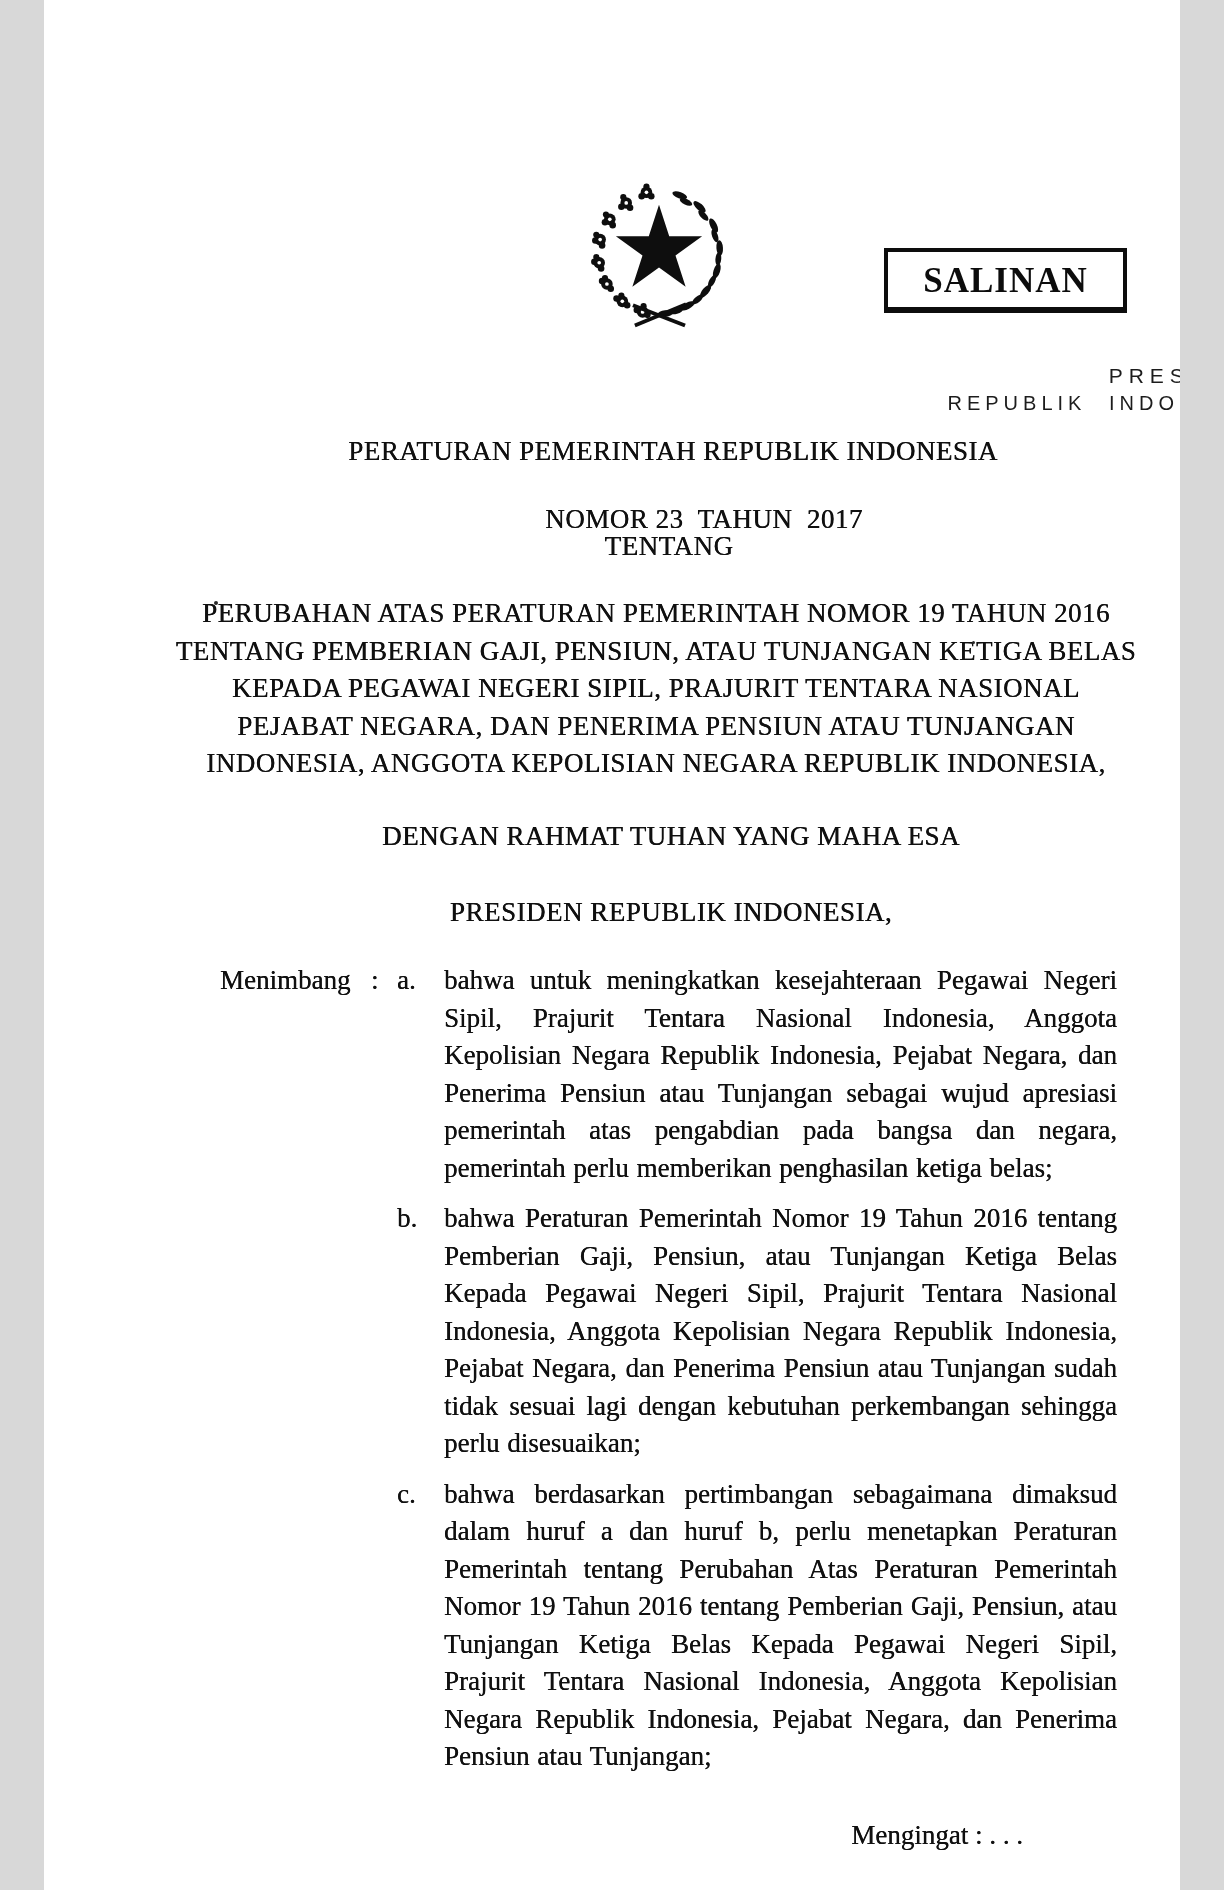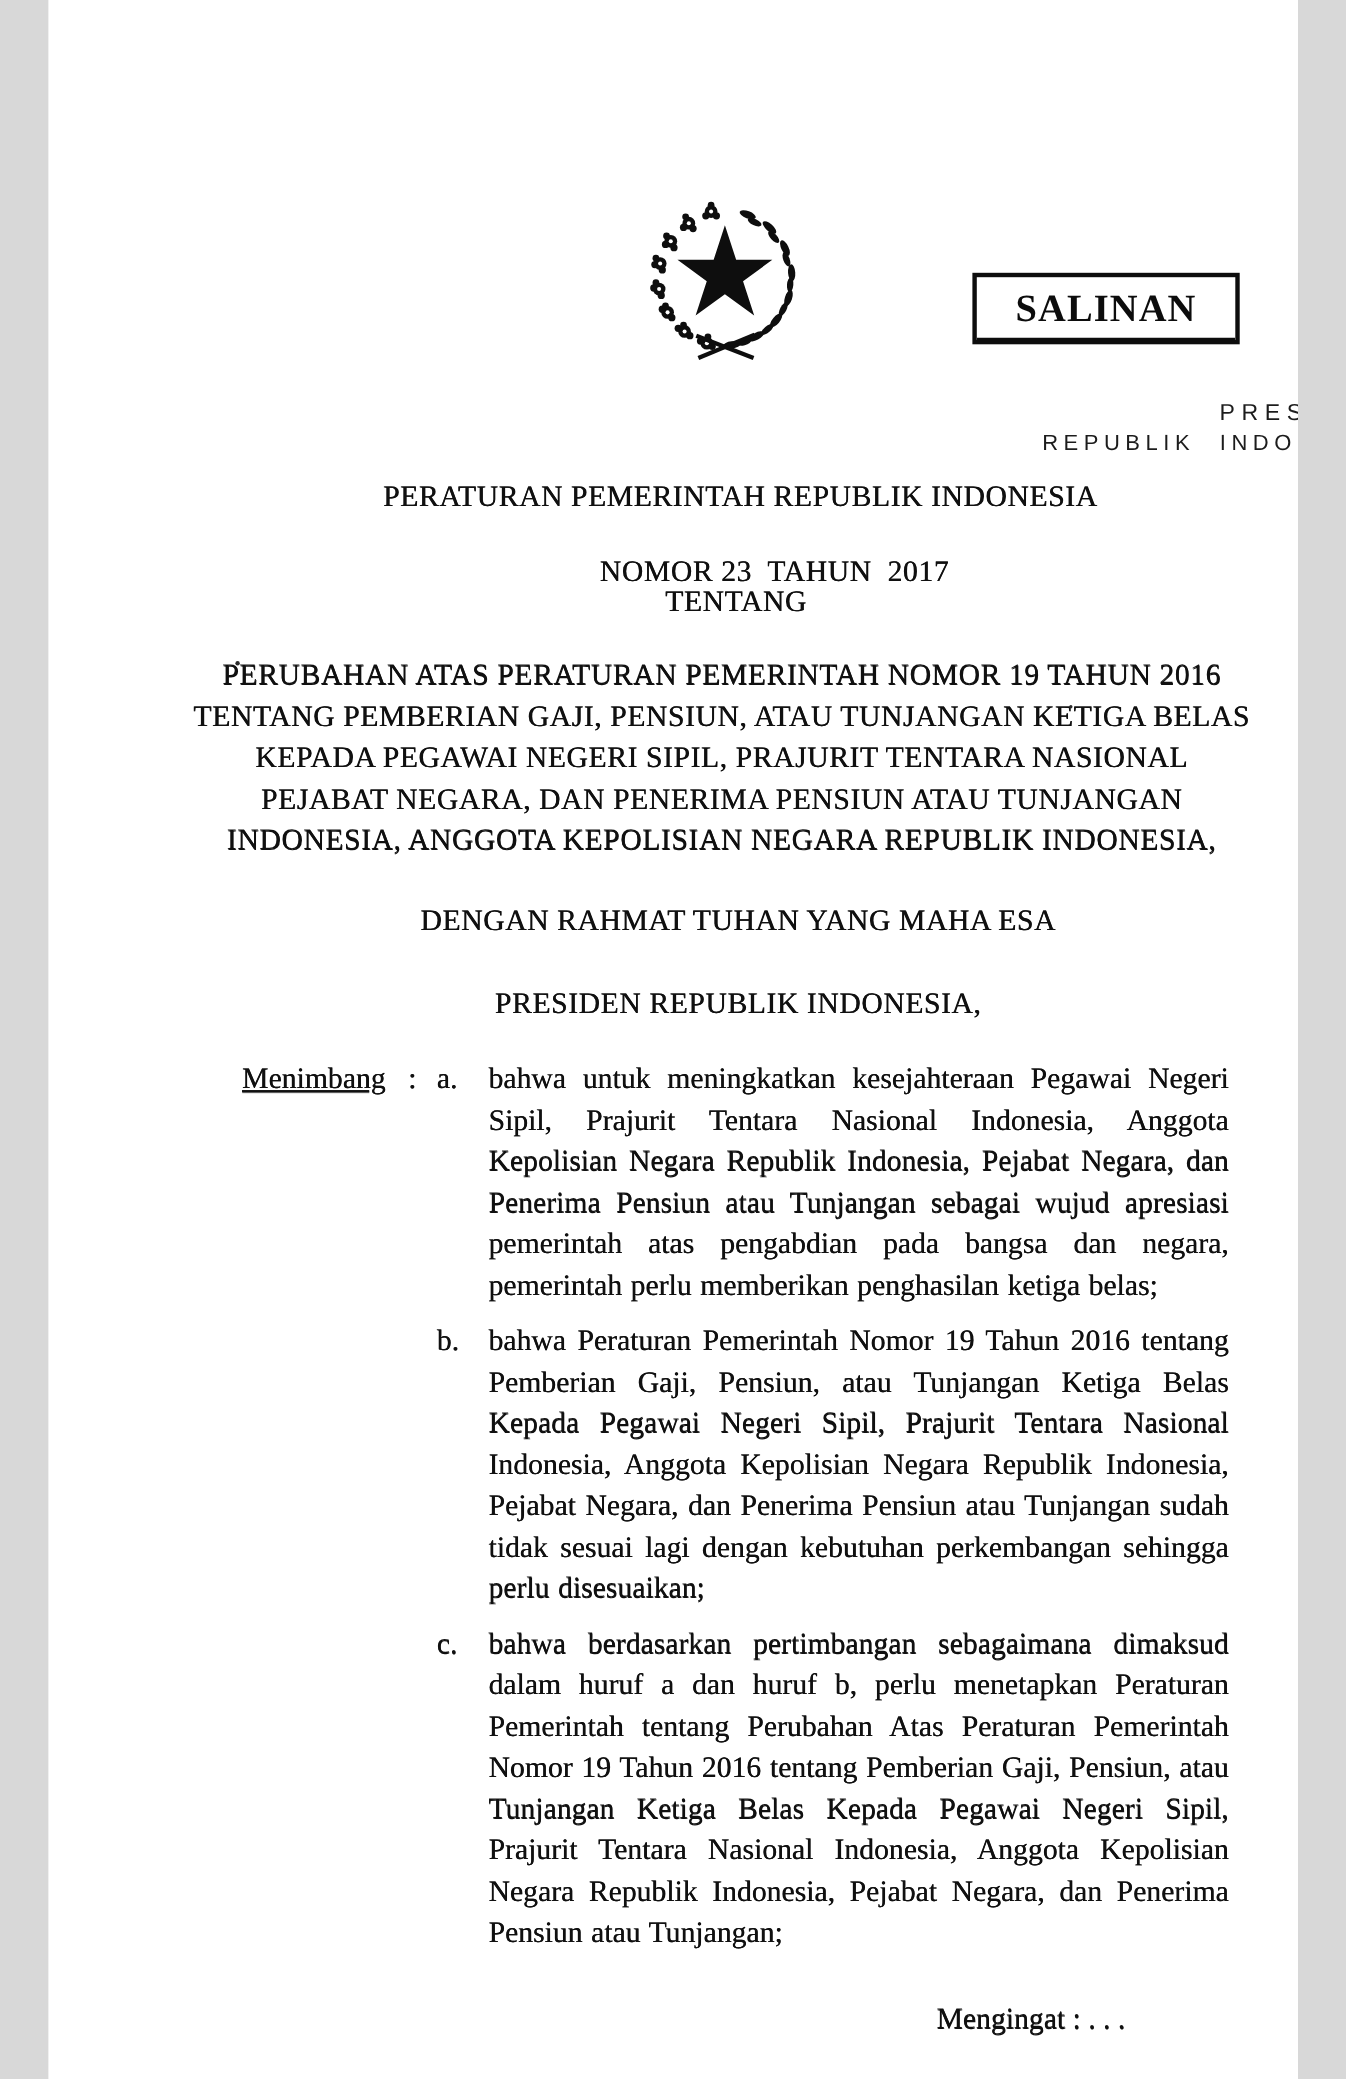--- a/index.html
+++ b/index.html
@@ -74,21 +74,21 @@
     position: absolute;
     top: 962px; left: 0;
     width: 1224px;
     padding-left: 176px;
     font-size: 27px;
     line-height: 37.5px;
     text-shadow: 0.3px 0.3px 0 #101010;
     display: flex;
     align-items: flex-start;
   }
-  .considerations .c-label { width: 151px; flex: none; text-decoration: underline; }
+  .considerations .c-label { width: 151px; flex: none; }
   .considerations .c-colon { width: 26px;  flex: none; }
   .c-items { width: 720px; flex: none; }
   .c-item { display: flex; align-items: flex-start; margin-bottom: 13px; }
   .c-item:last-child { margin-bottom: 0; }
   .c-marker { width: 47px; flex: none; }
   .c-text {
     width: 673px; flex: none;
     text-align: justify;
     word-spacing: 1px;
   }

